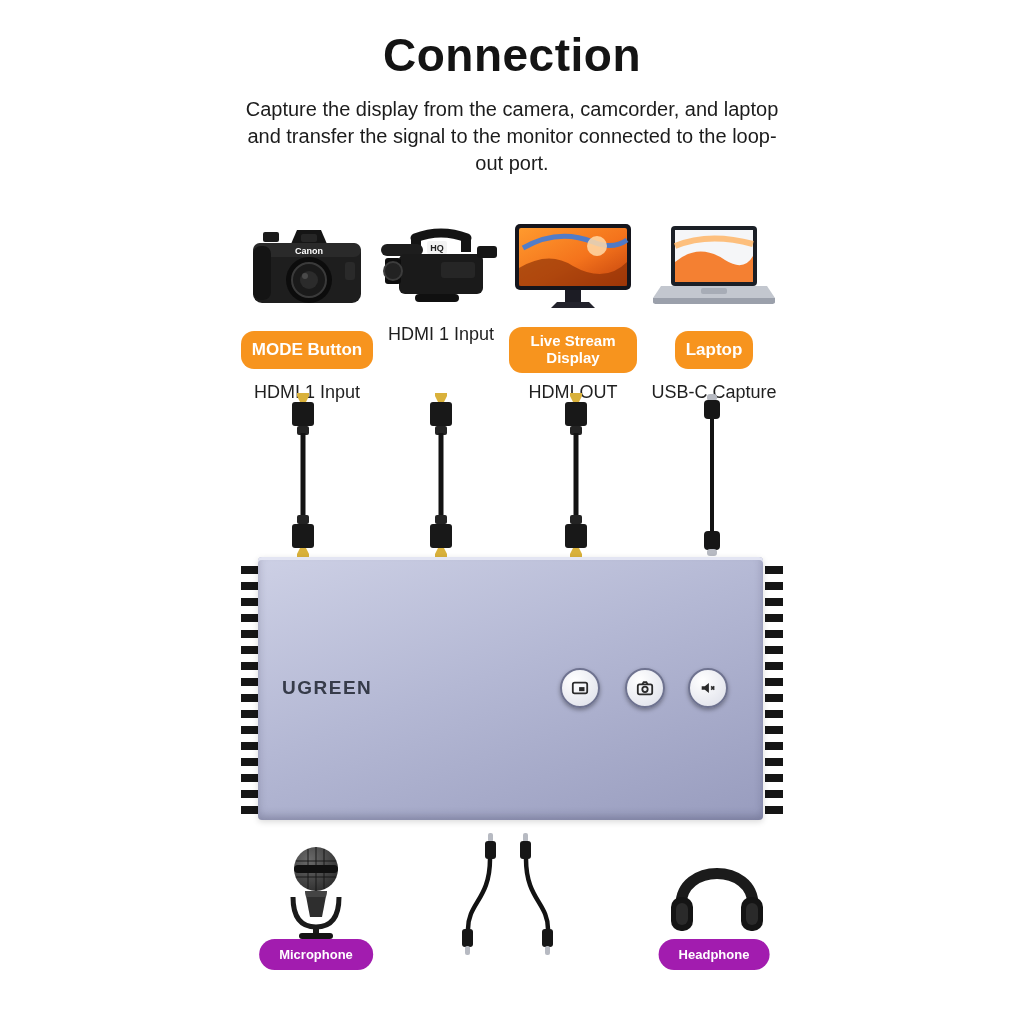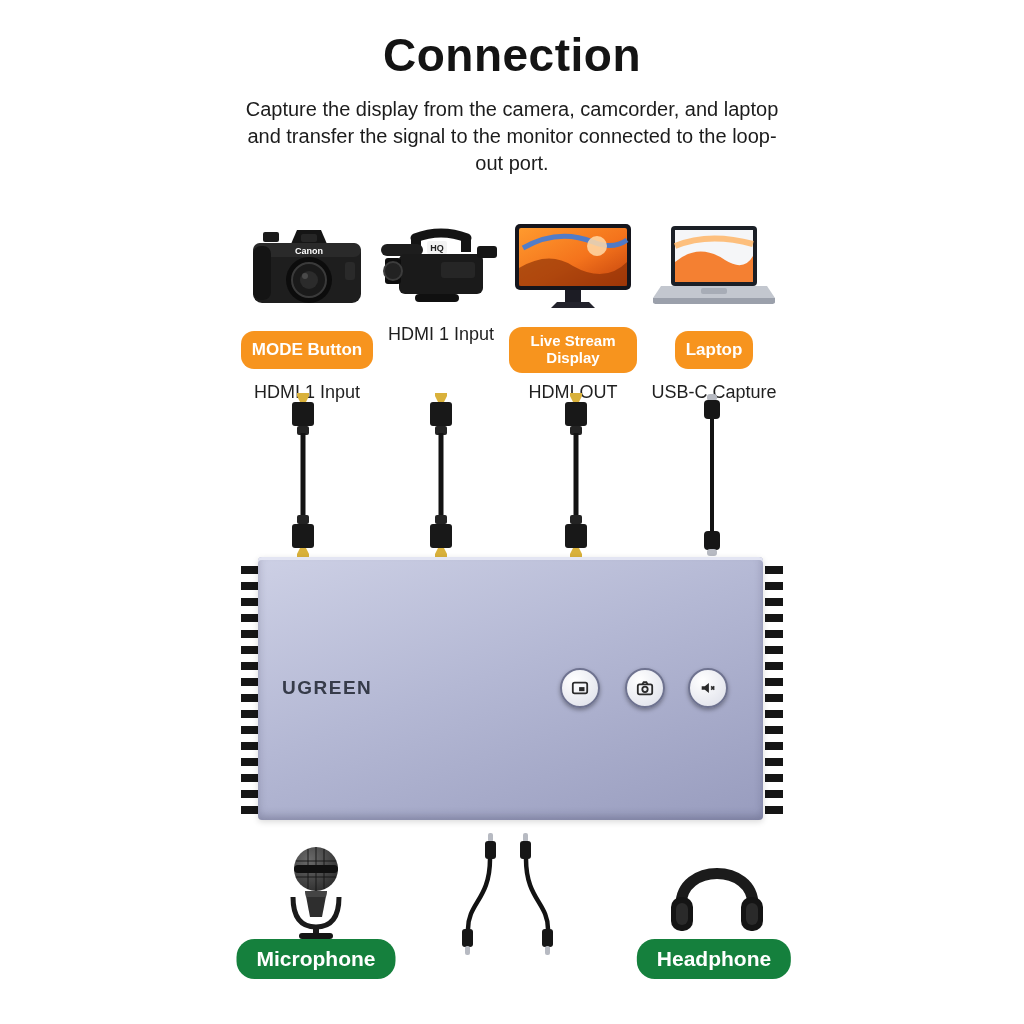--- a/index.html
+++ b/index.html
@@ -43,21 +43,21 @@
   }
   .btn-circle{
     position:absolute;width:40px;height:40px;border-radius:50%;
     background:radial-gradient(circle at 35% 30%,#ffffff,#dcdee8);
     border:2px solid #6f7390;box-shadow:0 2px 4px rgba(0,0,0,.35);
     display:flex;align-items:center;justify-content:center;box-sizing:border-box;
   }
   .bottom-art{position:absolute;}
   .bpill{
     position:absolute;top:939px;transform:translateX(-50%);
-    background:#15803d;color:#fff;font-weight:700;font-size:21px;
+    background:#a21caf;color:#fff;font-weight:700;font-size:13px;
     border-radius:18px;padding:8px 20px;white-space:nowrap;
   }
 </style>
 </head>
 <body>
 
 <div class="stage">
 
   <h1 class="title">Connection</h1>
   <p class="subtitle">Capture the display from the camera, camcorder, and laptop and transfer the signal to the monitor connected to the loop-out port.</p>

